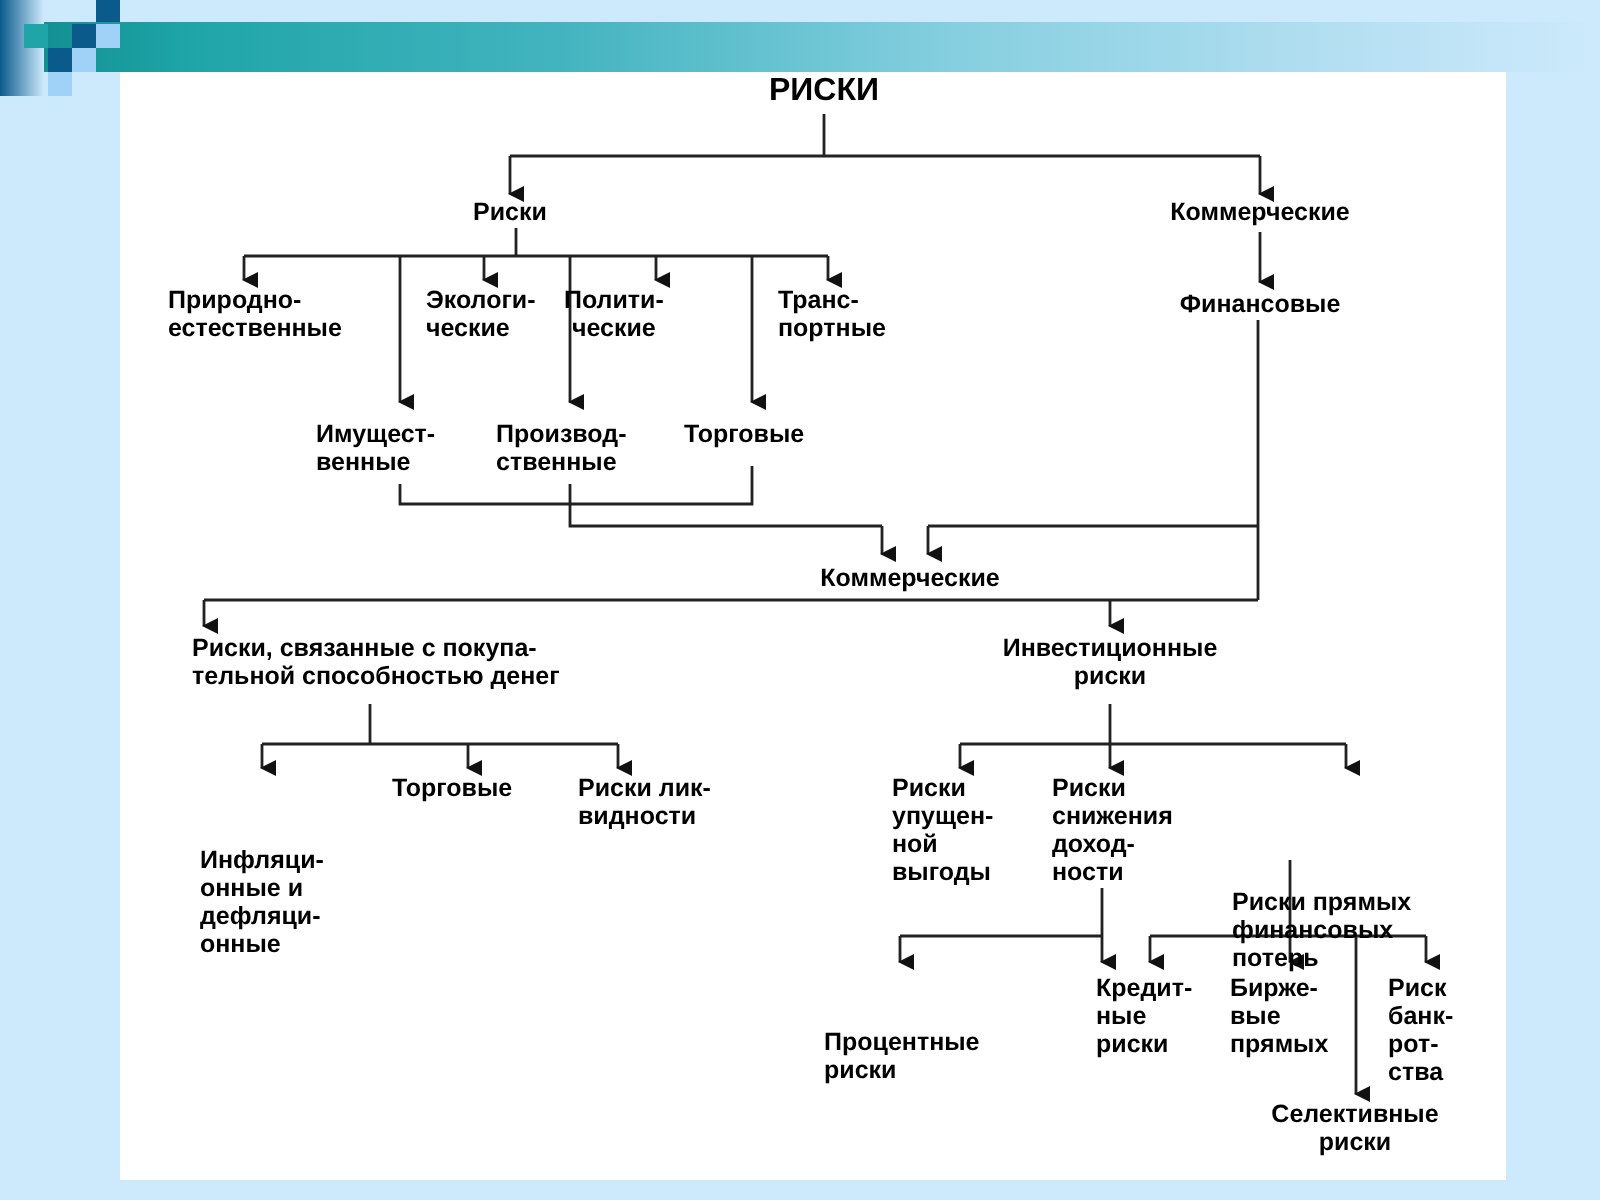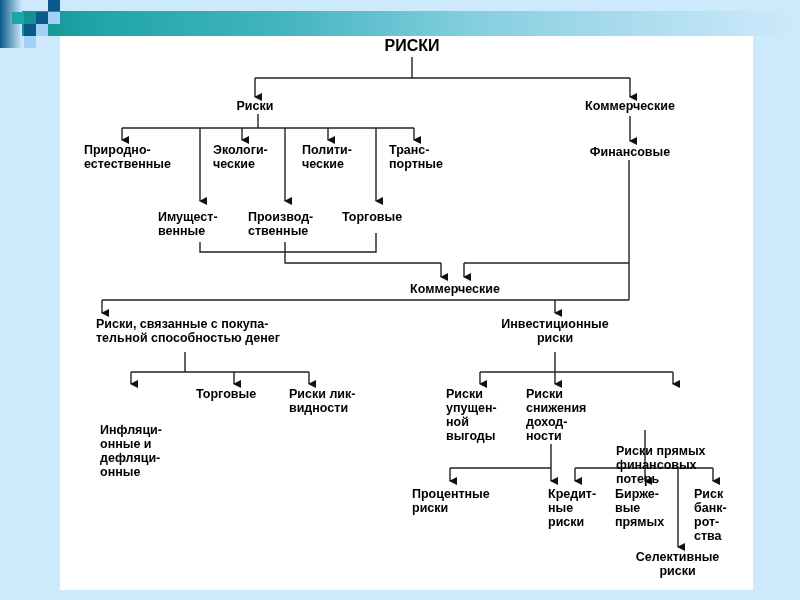--- a/index.html
+++ b/index.html
@@ -93,21 +93,21 @@
   </g>
 </svg>
 
 <div class="lbl title ctr" style="left:372px;top:39px;width:80px;">РИСКИ</div>
 <div class="lbl ctr" style="left:215px;top:99px;width:80px;">Риски</div>
 <div class="lbl ctr" style="left:570px;top:99px;width:120px;">Коммерческие</div>
 <div class="lbl" style="left:84px;top:143px;">Природно-
 естественные</div>
 <div class="lbl" style="left:213px;top:143px;">Экологи-
 ческие</div>
-<div class="lbl" style="left:302px;top:143px;">Полити-
+<div class="lbl" style="left:282px;top:143px;text-align:center;">Полити-
 ческие</div>
 <div class="lbl" style="left:389px;top:143px;">Транс-
 портные</div>
 <div class="lbl ctr" style="left:575px;top:145px;width:110px;">Финансовые</div>
 <div class="lbl" style="left:158px;top:210px;">Имущест-
 венные</div>
 <div class="lbl" style="left:248px;top:210px;">Производ-
 ственные</div>
 <div class="lbl" style="left:342px;top:210px;">Торговые</div>
 <div class="lbl ctr" style="left:390px;top:282px;width:130px;">Коммерческие</div>
@@ -126,21 +126,21 @@
 упущен-
 ной
 выгоды</div>
 <div class="lbl" style="left:526px;top:387px;">Риски
 снижения
 доход-
 ности</div>
 <div class="lbl" style="left:616px;top:409px;margin-top:35px;">Риски прямых
 финансовых
 потерь</div>
-<div class="lbl" style="left:412px;top:487px;">Процентные
+<div class="lbl" style="left:412px;top:514px;">Процентные
 риски</div>
 <div class="lbl" style="left:536px;top:487px;margin-left:12px;">Кредит-
 ные
 риски</div>
 <div class="lbl" style="left:615px;top:487px;">Бирже-
 вые
 прямых</div>
 <div class="lbl" style="left:694px;top:487px;">Риск
 банк-
 рот-

